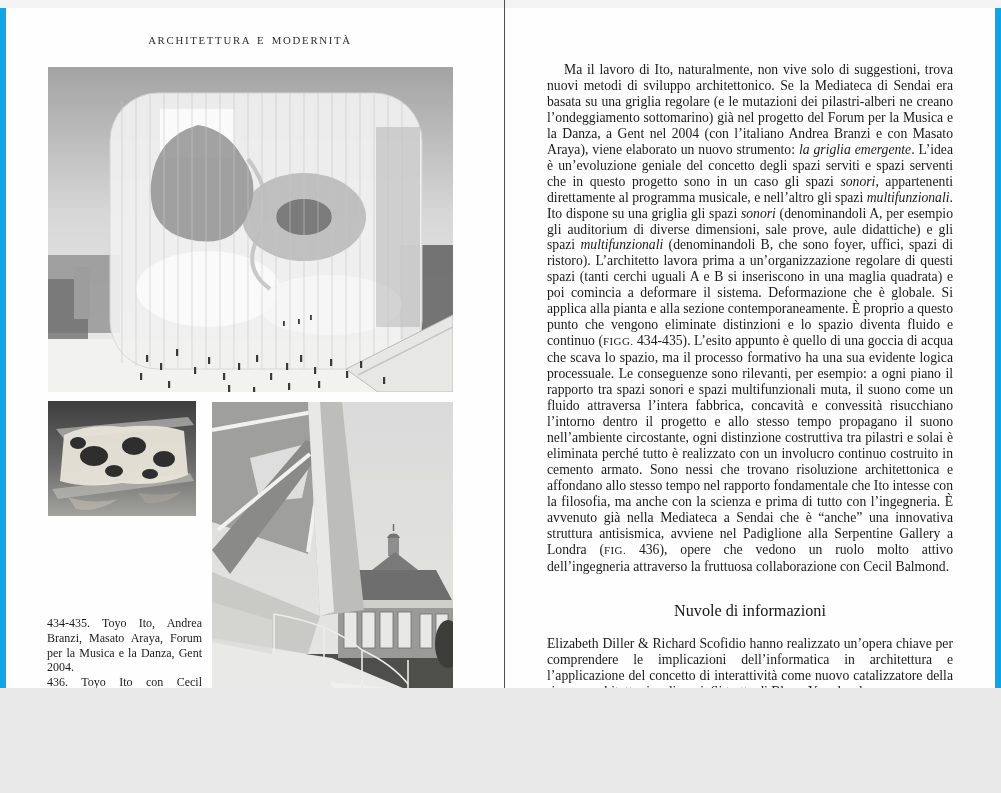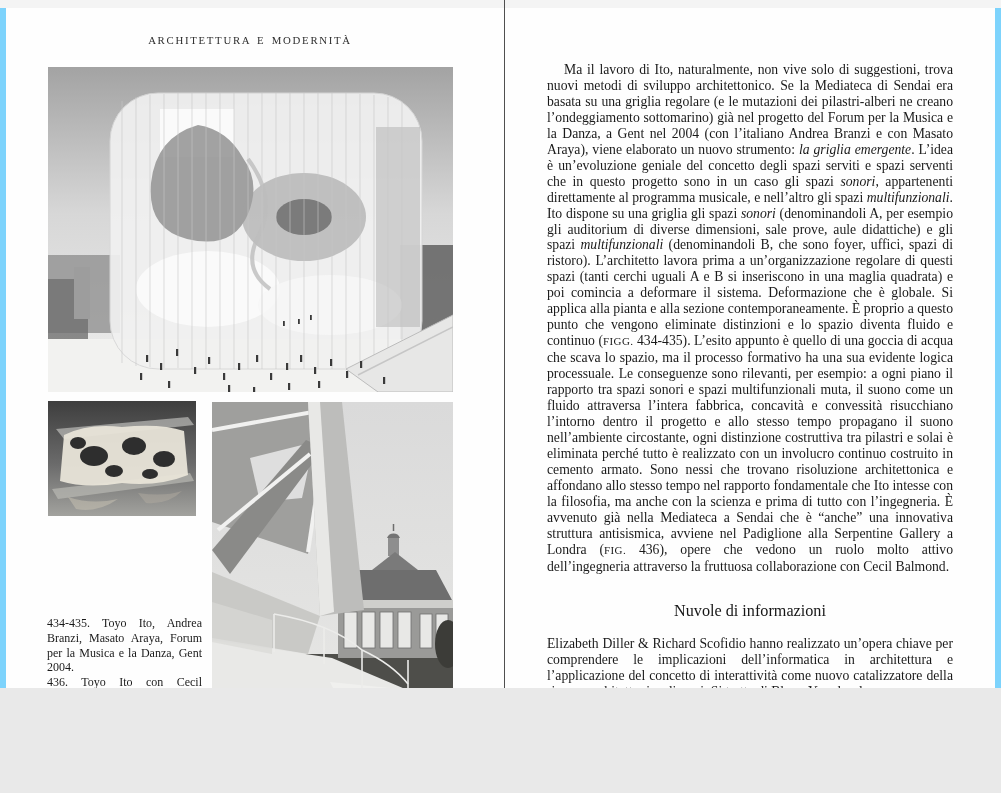--- a/index.html
+++ b/index.html
@@ -1,17 +1,17 @@
 <!DOCTYPE html>
 <html lang="it"><head>
 <meta charset="utf-8">
 <style>
   html,body{margin:0;padding:0;}
   body{background:#e9e9e9;font-family:"Liberation Serif","DejaVu Serif",serif;}
-  .stage{position:relative;width:1001px;height:688px;background:#7dd3fc;overflow:hidden;margin:0 auto;}
+  .stage{position:relative;width:1001px;height:688px;background:#0ea5e9;overflow:hidden;margin:0 auto;}
   .page{position:absolute;top:8px;bottom:0;background:#fefefe;}
   .page.left{left:6px;width:498px;}
   .page.right{left:505px;width:490px;}
   .gutter{position:absolute;left:504px;top:0;width:1px;height:793px;background:#4f4f4f;z-index:5;}
   .running-head{position:absolute;width:406px;text-align:center;font-size:10.8px;letter-spacing:1.7px;
     word-spacing:2px;color:#2e2e2e;z-index:2;}
   .rh-left{left:47px;top:34px;}
   .rh-right{left:547px;top:34px;}
   .figure{position:absolute;z-index:2;line-height:0;}
   .fig1{left:48px;top:67px;width:405px;height:325px;}

